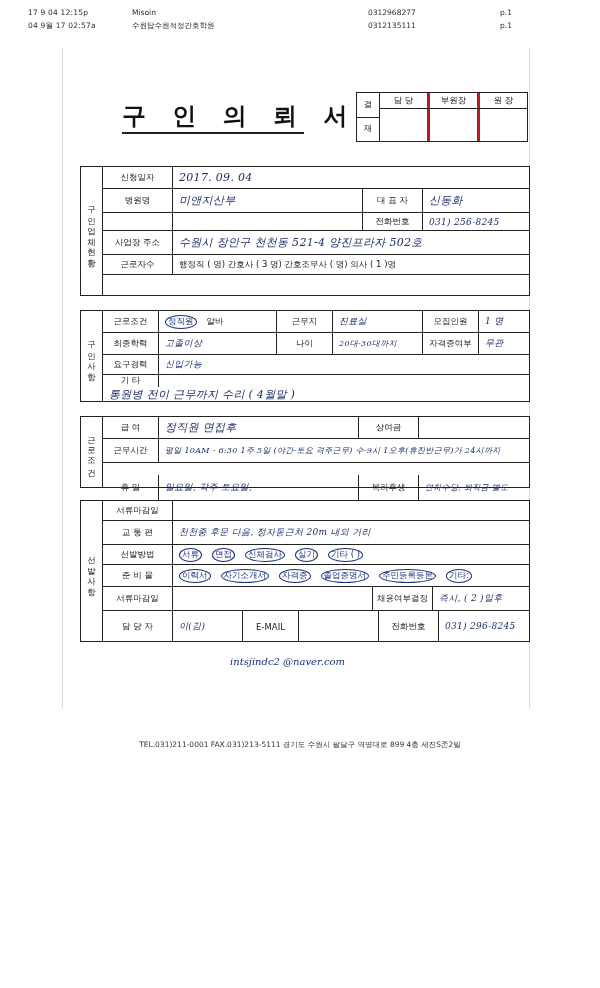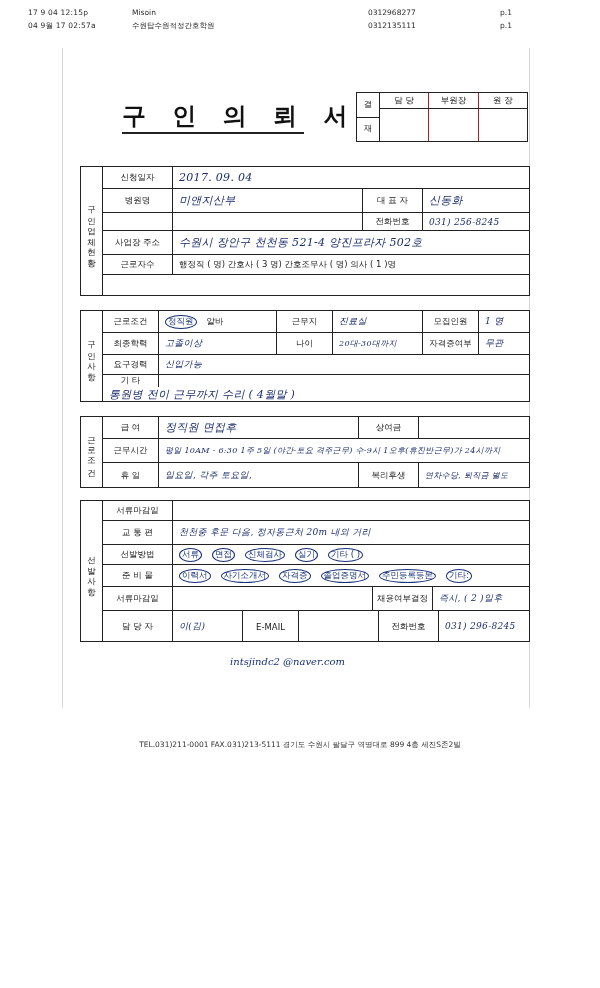--- a/index.html
+++ b/index.html
@@ -100,21 +100,21 @@
   .approval .grid { flex: 1; display: flex; flex-direction: column; }
   .approval .grid .hrow { display: flex; }
   .approval .grid .hrow.head { height: 15px; border-bottom: 1px solid #222; }
   .approval .grid .hrow.body { flex: 1; }
   .approval .grid .cell {
     flex: 1;
     display: flex;
     align-items: center;
     justify-content: center;
     font-size: 8.5px;
-    border-right: 1px solid #b91c1c;
+    border-right: 3px solid #b91c1c;
   }
   .approval .grid .cell:last-child { border-right: none; text-align: center; }
 
   
   .block {
     position: absolute;
     border: 1px solid #222;
     box-sizing: border-box;
   }
   .vlabel {
@@ -366,21 +366,21 @@
       </div>
     </div>
 
     <div class="row" style="top:22px; height:24px;">
       <div class="lbl w56">근무시간</div>
       <div class="val">
         <span class="hw xs">평일 10AM - 6:30  1주 5일 (야간-토요 격주근무) 수-9시 1오후(휴진반근무)가 24시까지</span>
       </div>
     </div>
 
-    <div class="row last" style="top:46px; height:25px;">
+    <div class="row last" style="top:58px; height:25px;">
       <div class="lbl w56">휴 일</div>
       <div class="val bordered" style="flex:0 0 200px;">
         <span class="hw sm">일요일, 각주 토요일,</span>
       </div>
       <div class="lbl w60">복리후생</div>
       <div class="val">
         <span class="hw xs">연차수당, 퇴직금 별도</span>
       </div>
     </div>
   </div>

